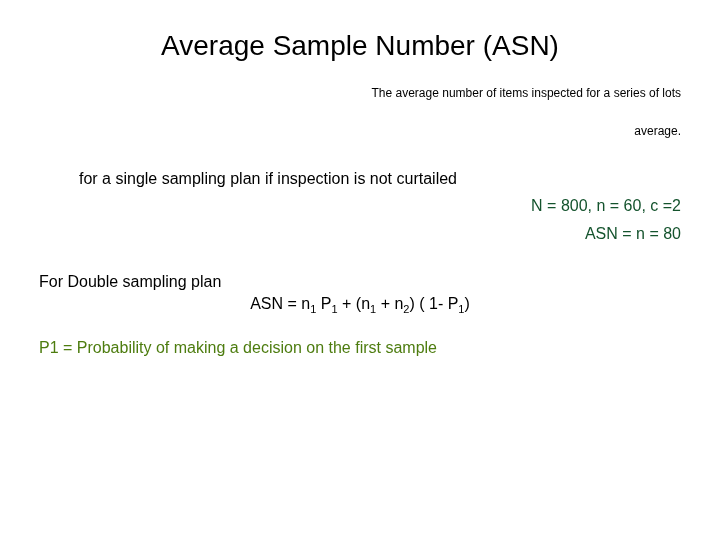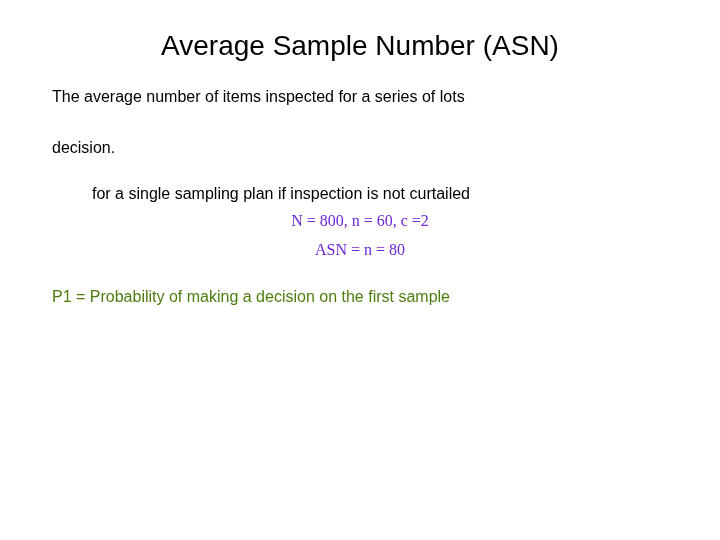--- a/index.html
+++ b/index.html
@@ -12,59 +12,59 @@
       width: 720px;
       height: 540px;
       background: #ffffff;
       font-family: Arial, sans-serif;
       overflow: hidden;
     }
 
     .page-container {
       width: 720px;
       height: 540px;
-      padding: 30px 52px;
+      padding: 30px 39px;
       display: flex;
       flex-direction: column;
       gap: 0;
     }
 
     .title {
       font-size: 28px;
       font-weight: normal;
       text-align: center;
       margin-bottom: 22px;
       color: #000;
     }
 
     .intro-text {
-      font-size: 16px;
+      font-size: 12px;
       line-height: 1.6;
       color: #000;
-      margin-bottom: 24px;
-      text-align: left;
+      margin-bottom: 12px;
+      text-align: right;
     }
 
     .single-plan-section {
       margin-bottom: 24px;
+      margin-top: 16px;
     }
 
     .single-plan-intro {
       font-size: 16px;
       color: #000;
       margin-bottom: 4px;
       text-indent: 40px;
     }
 
     .formula-block {
-      text-align: center;
+      text-align: right;
       font-size: 16px;
-      color: #6d28d9;
+      color: #14532d;
       line-height: 1.8;
-      font-family: Liberation Serif, serif;
     }
 
     .double-plan-section {
       margin-bottom: 24px;
     }
 
     .double-plan-label {
       font-size: 16px;
       color: #000;
       margin-bottom: 4px;
@@ -89,27 +89,33 @@
 </head>
 <body>
 
 <div class="page-container">
 
   <h1 class="title">Average Sample Number (ASN)</h1>
 
   <div class="intro-text">
     <span>The average number of items inspected for a series of lots</span><br>
     <br>
-    <span>decision.</span>
+    <span>average.</span>
   </div>
 
   <div class="single-plan-section">
     <div class="single-plan-intro">for a single sampling plan if inspection is not curtailed</div>
     <div class="formula-block">
       <div>N = 800, n = 60, c =2</div>
       <div>ASN = n = 80</div>
     </div>
   </div>
 
+  <div class="double-plan-section">
+    <div class="double-plan-label">For Double sampling plan</div>
+    <div class="double-formula">
+      ASN = n<sub>1</sub> P<sub>1</sub> + (n<sub>1</sub> + n<sub>2</sub>) ( 1- P<sub>1</sub>)
+    </div>
+  </div>
 
   <div class="p1-section">P1 = Probability of making a decision on the first sample</div>
 
 </div>
 
 </body></html>

